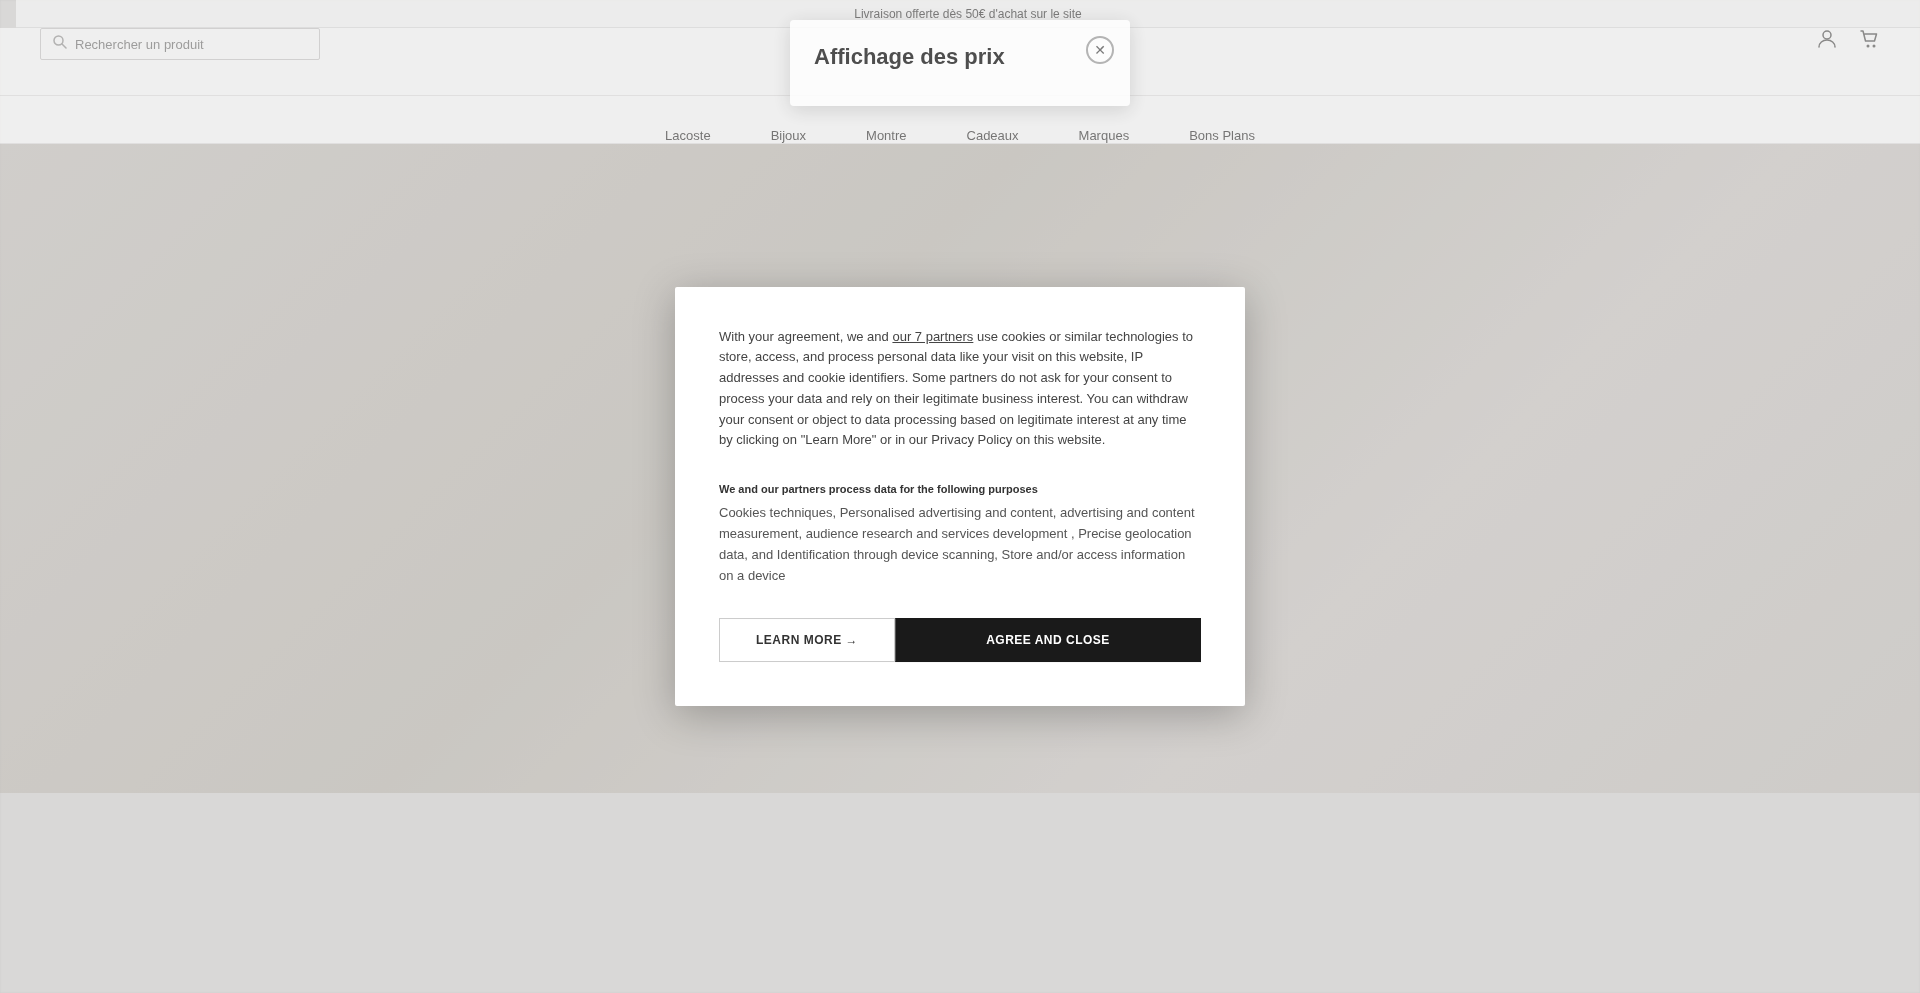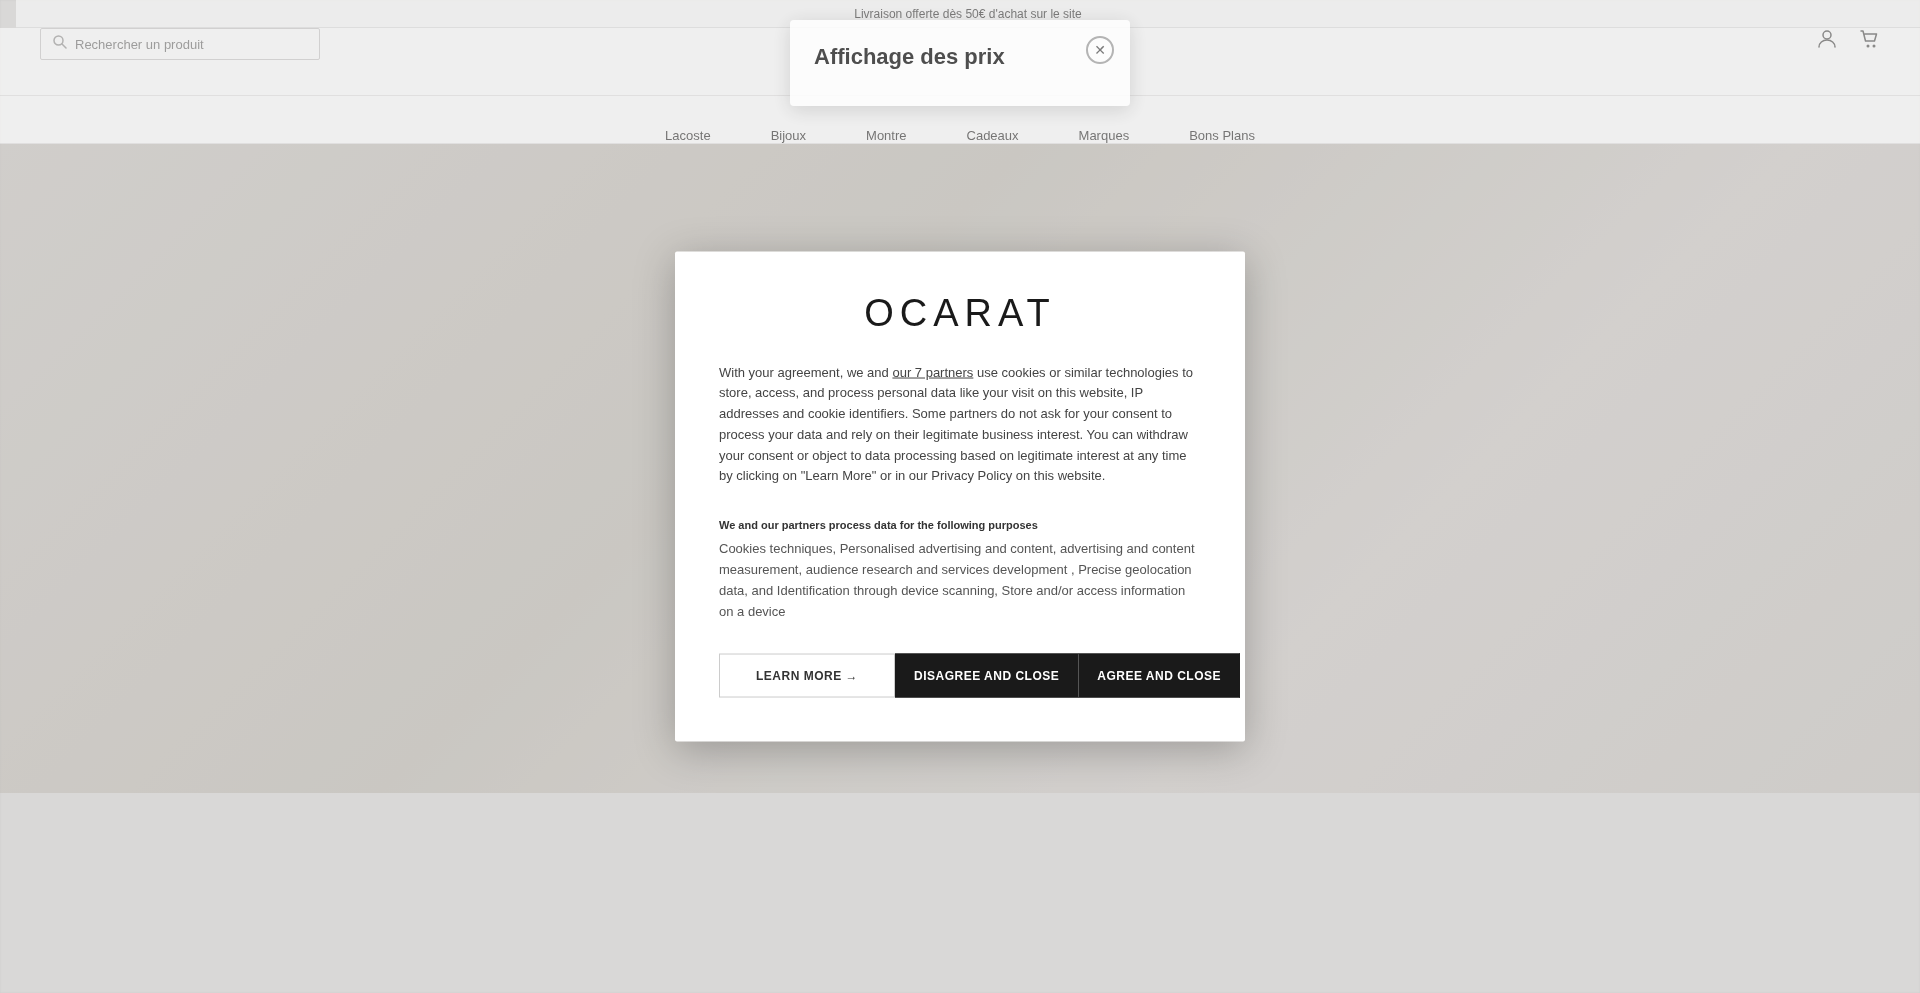--- a/index.html
+++ b/index.html
@@ -309,27 +309,23 @@
   <span>Marques</span>
   <span>Bons Plans</span>
 </div>
 
 <div class="price-modal">
   <div class="price-modal-title">Affichage des prix</div>
   <div class="price-modal-close">✕</div>
 </div>
 
 <div class="consent-modal">
-  <div class="consent-logo">
-    <span class="consent-logo-text">OCARAT</span>
-  </div>
 
   <p class="consent-body-text">With your agreement, we and <a href="#" style="color:#444;text-decoration:underline;">our 7 partners</a> use cookies or similar technologies to store, access, and process personal data like your visit on this website, IP addresses and cookie identifiers. Some partners do not ask for your consent to process your data and rely on their legitimate business interest. You can withdraw your consent or object to data processing based on legitimate interest at any time by clicking on "Learn More" or in our Privacy Policy on this website.</p>
 
   <p class="consent-purposes-label">We and our partners process data for the following purposes</p>
   <p class="consent-purposes-text">Cookies techniques, Personalised advertising and content, advertising and content measurement, audience research and services development , Precise geolocation data, and Identification through device scanning, Store and/or access information on a device</p>
 
   <div class="consent-buttons">
     <button class="btn-learn-more">LEARN MORE →</button>
-    <button class="btn-disagree">DISAGREE AND CLOSE</button>
     <button class="btn-agree">AGREE AND CLOSE</button>
   </div>
 </div>
 
 </body></html>

